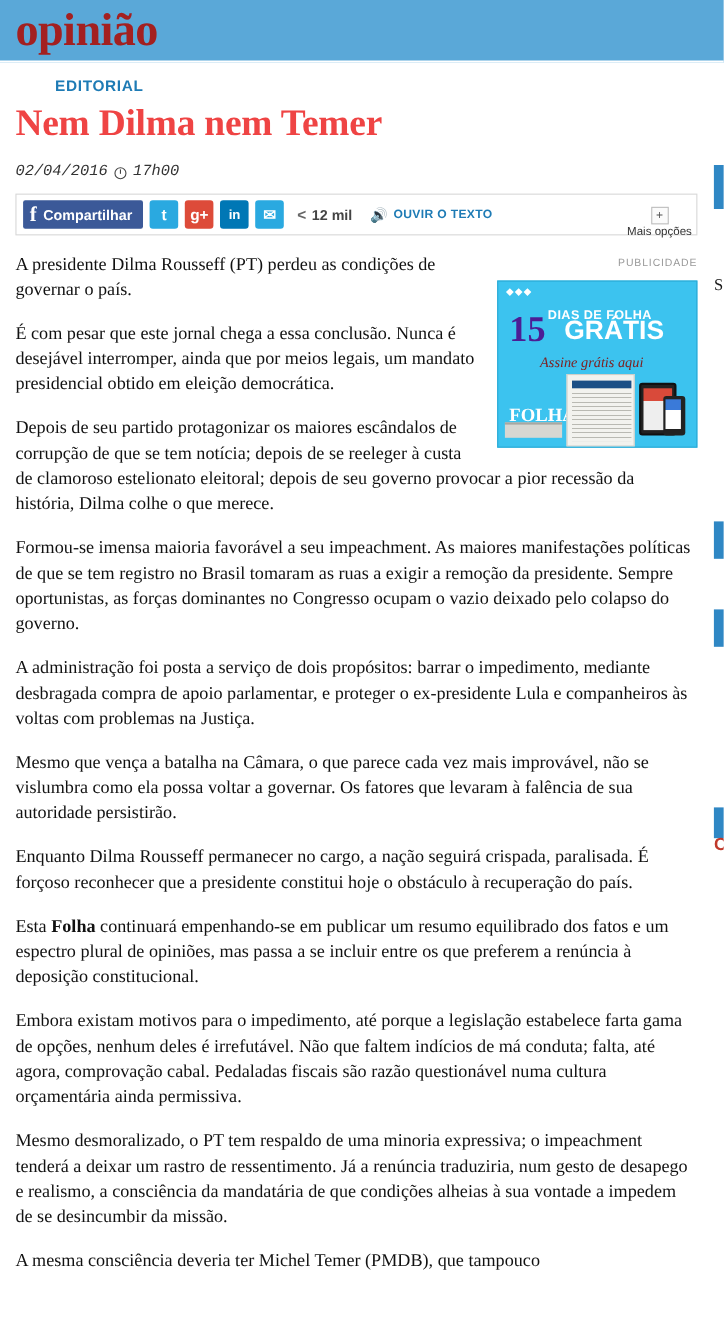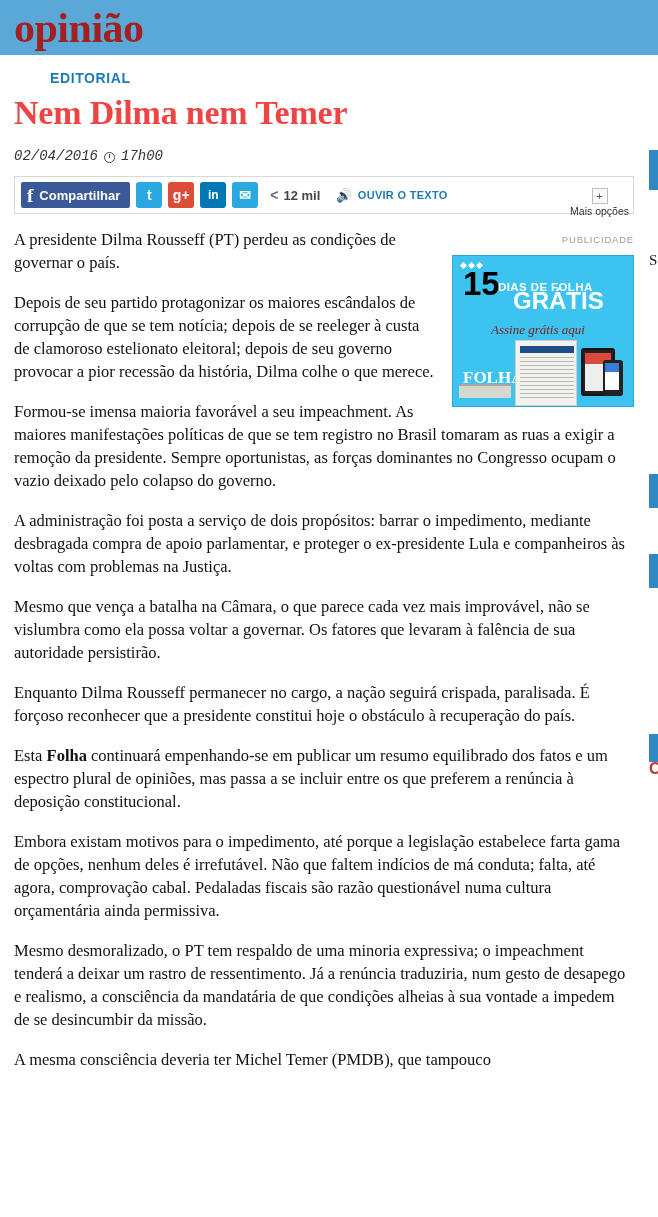--- a/index.html
+++ b/index.html
@@ -195,25 +195,25 @@
   .ad {
     position: relative;
     width: 182px; height: 152px;
     background: #3cc3ef;
     border: 1px solid #29a9d4;
     overflow: hidden;
   }
   .ad-dots { position: absolute; left: 8px; top: 7px; display: flex; gap: 3px; }
   .ad-dots i { width: 5px; height: 5px; background: #fff; display: block; transform: rotate(45deg); }
   .ad-15 {
-    position: absolute; left: 10px; top: 12px;
-    font-family: Liberation Sans, sans-serif;
+    position: absolute; left: 10px; top: 28px;
+    font-family: Liberation Serif, serif;
     font-weight: bold;
     font-size: 33px;
-    color: #000000;
+    color: #4c1d95;
     line-height: 32px;
   }
   .ad-dias {
     position: absolute; left: 45px; top: 20px;
     font-family: "Liberation Sans", sans-serif;
     font-weight: bold;
     font-size: 11.5px;
     color: #ffffff;
     letter-spacing: 0.4px;
   }
@@ -396,20 +396,21 @@
           <div class="ad-assine">Assine grátis aqui</div>
           <div class="ad-folha">FOLHA</div>
           <div class="ad-paper"></div>
           <div class="ad-tablet"></div>
           <div class="ad-phone"></div>
           <div class="ad-laptop"></div>
         </div>
       </div>
 
       <p>A presidente Dilma Rousseff (PT) perdeu as condições de governar o país.</p>
+      <p>É com pesar que este jornal chega a essa conclusão. Nunca é desejável interromper, ainda que por meios legais, um mandato presidencial obtido em eleição democrática.</p>
       <p>Depois de seu partido protagonizar os maiores escândalos de corrupção de que se tem notícia; depois de se reeleger à custa de clamoroso estelionato eleitoral; depois de seu governo provocar a pior recessão da história, Dilma colhe o que merece.</p>
       <p>Formou-se imensa maioria favorável a seu impeachment. As maiores manifestações políticas de que se tem registro no Brasil tomaram as ruas a exigir a remoção da presidente. Sempre oportunistas, as forças dominantes no Congresso ocupam o vazio deixado pelo colapso do governo.</p>
       <p>A administração foi posta a serviço de dois propósitos: barrar o impedimento, mediante desbragada compra de apoio parlamentar, e proteger o ex-presidente Lula e companheiros às voltas com problemas na Justiça.</p>
       <p>Mesmo que vença a batalha na Câmara, o que parece cada vez mais improvável, não se vislumbra como ela possa voltar a governar. Os fatores que levaram à falência de sua autoridade persistirão.</p>
       <p>Enquanto Dilma Rousseff permanecer no cargo, a nação seguirá crispada, paralisada. É forçoso reconhecer que a presidente constitui hoje o obstáculo à recuperação do país.</p>
 
       <p><span>Esta </span><b>Folha</b><span> continuará empenhando-se em publicar um resumo equilibrado dos fatos e um espectro plural de opiniões, mas passa a se incluir entre os que preferem a renúncia à deposição constitucional.</span></p>
 
       <p>Embora existam motivos para o impedimento, até porque a legislação estabelece farta gama de opções, nenhum deles é irrefutável. Não que faltem indícios de má conduta; falta, até agora, comprovação cabal. Pedaladas fiscais são razão questionável numa cultura orçamentária ainda permissiva.</p>
       <p>Mesmo desmoralizado, o PT tem respaldo de uma minoria expressiva; o impeachment tenderá a deixar um rastro de ressentimento. Já a renúncia traduziria, num gesto de desapego e realismo, a consciência da mandatária de que condições alheias à sua vontade a impedem de se desincumbir da missão.</p>

